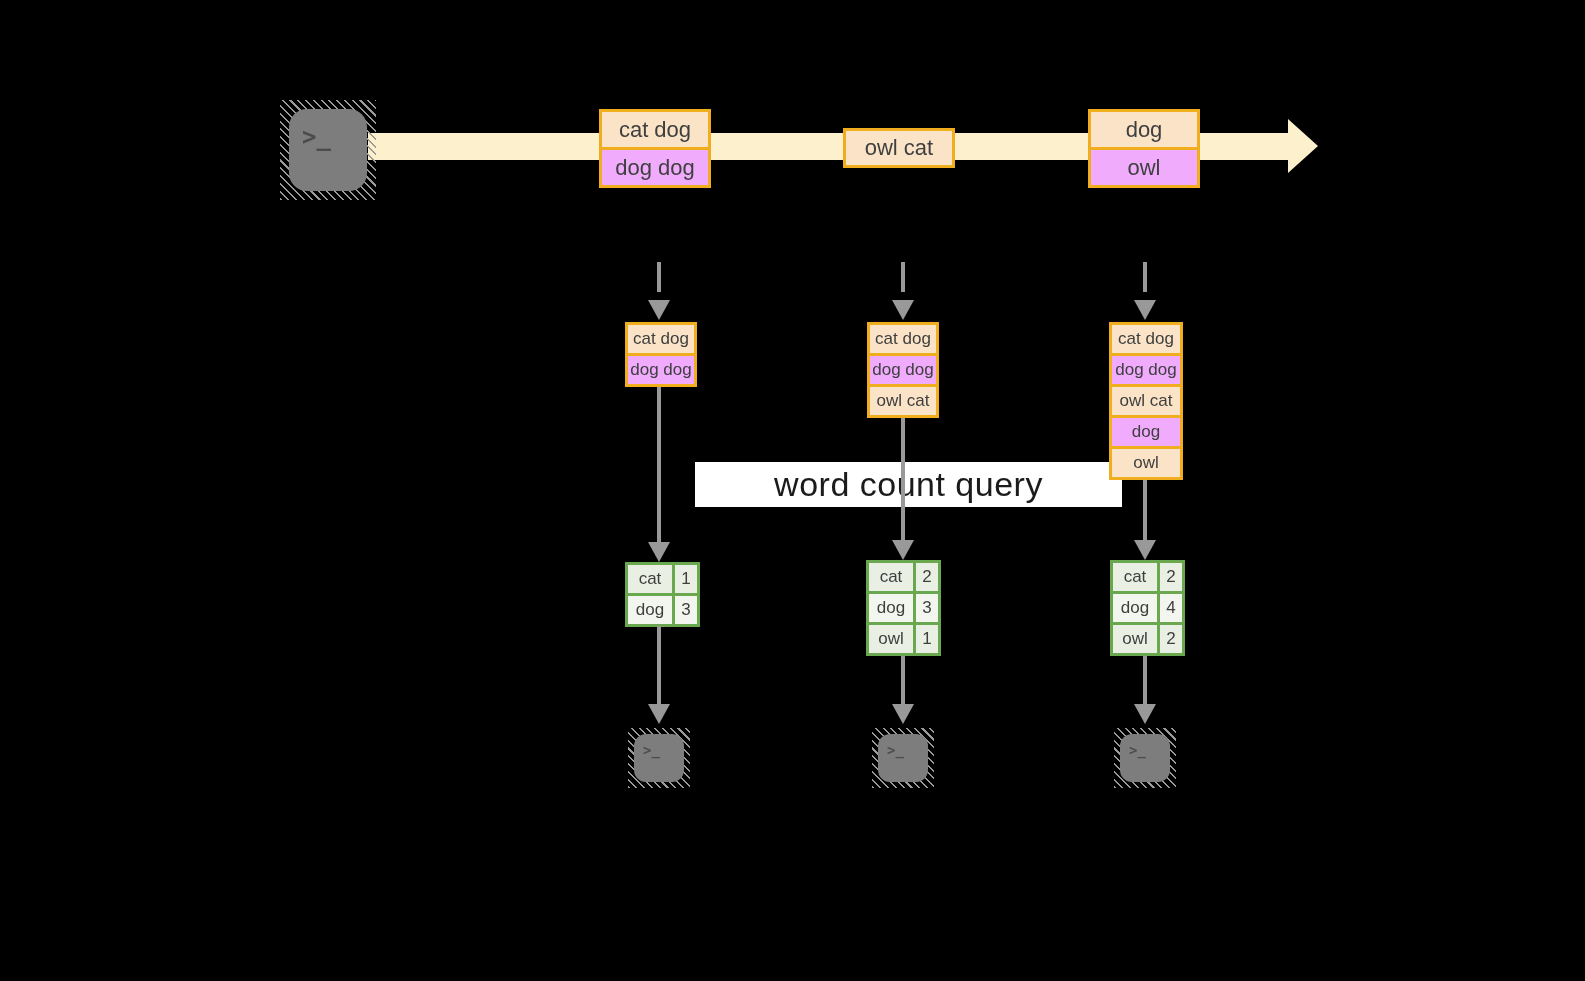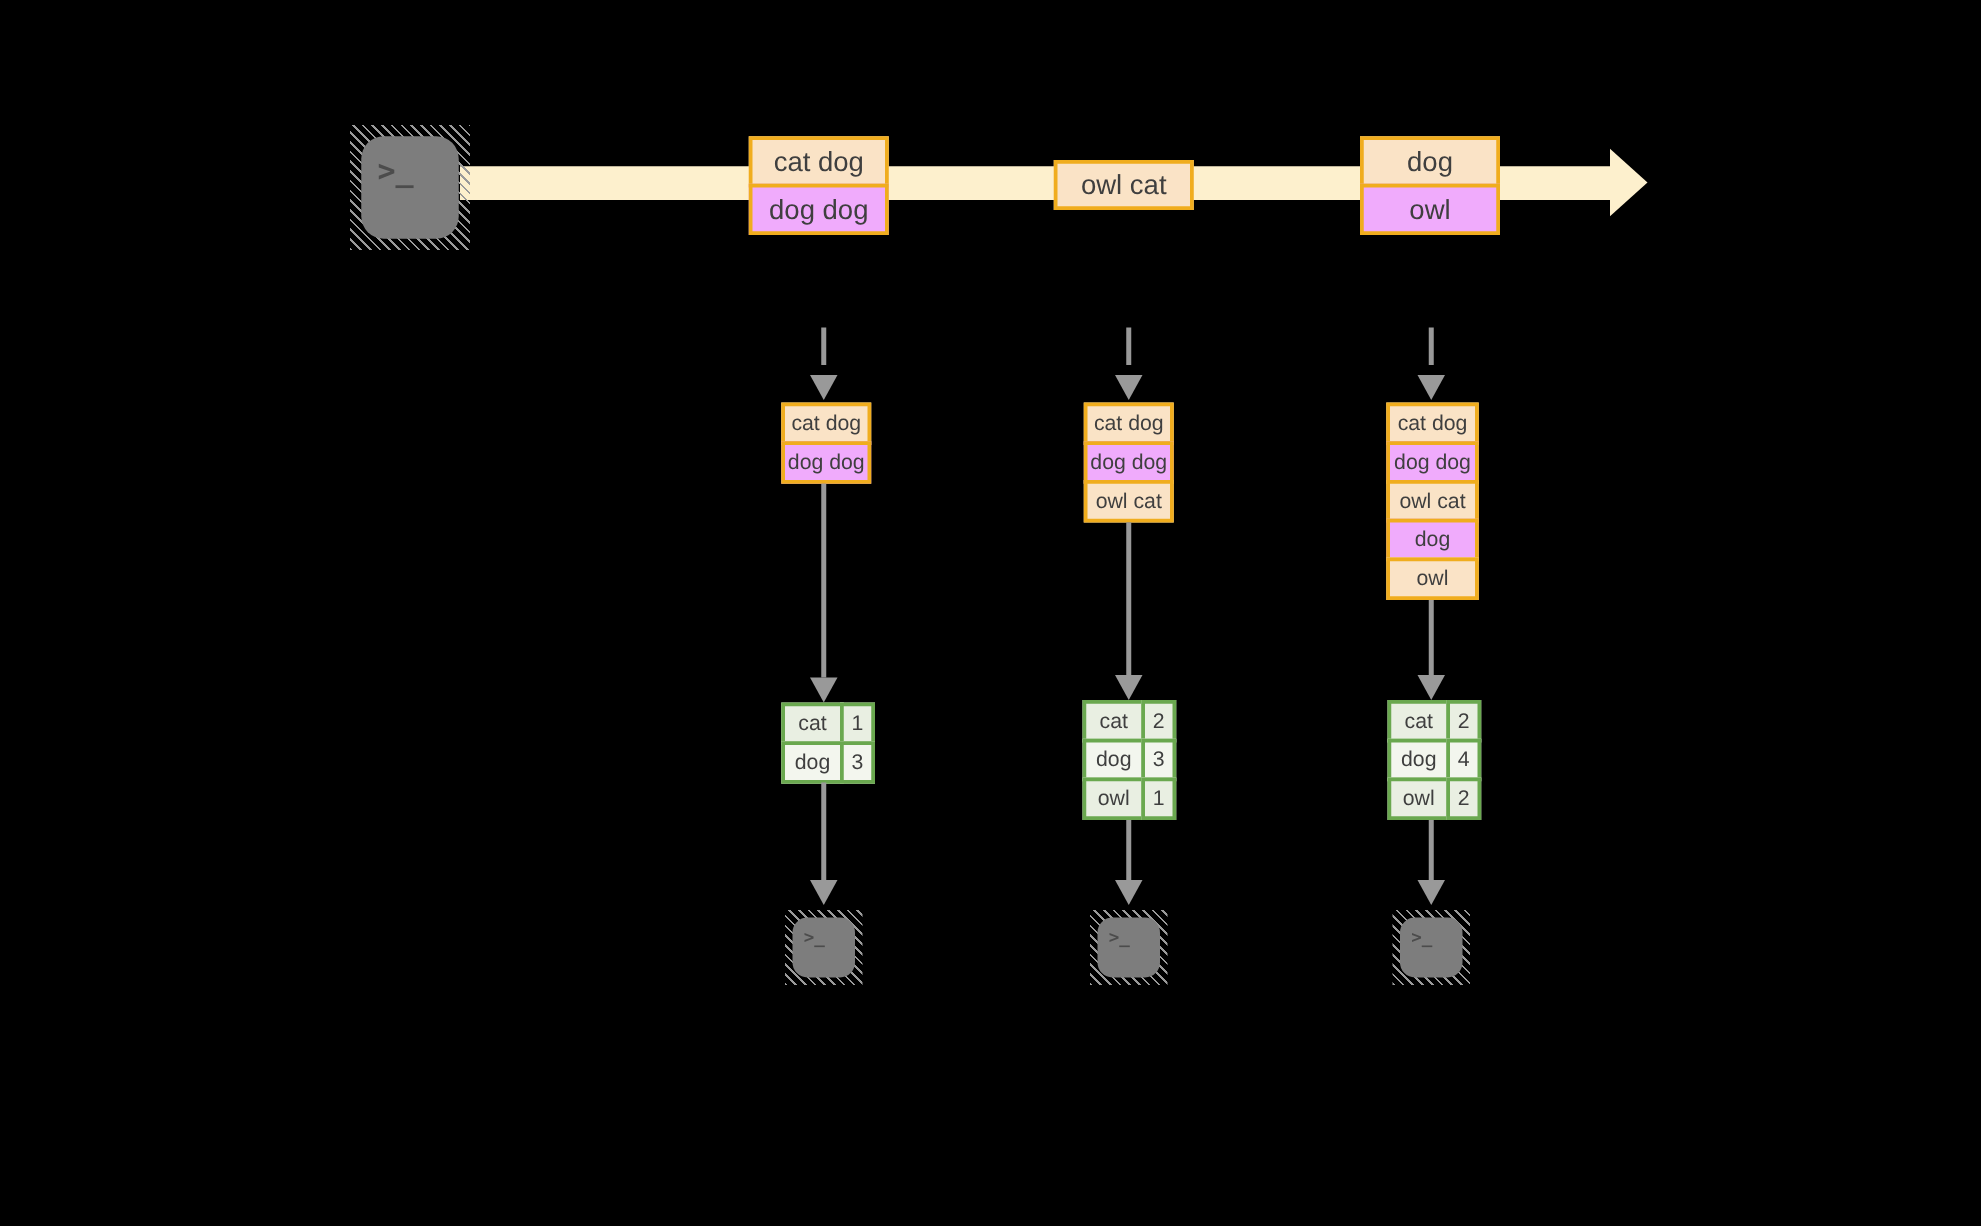--- a/index.html
+++ b/index.html
@@ -71,20 +71,23 @@
     <div class="bcell fill-b">dog dog</div>
   </div>
   <div class="batch" style="left:843px;top:128px;width:112px;">
     <div class="bcell fill-a" style="height:40px;">owl cat</div>
   </div>
   <div class="batch" style="left:1088px;top:109px;width:112px;">
     <div class="bcell fill-a">dog</div>
     <div class="bcell fill-b">owl</div>
   </div>
 
+  <div class="query-band">
+    <span>word count query</span>
+  </div>
 
   <div class="vdash" style="left:657px;top:262px;height:30px;"></div>
   <div class="ahead" style="left:648px;top:300px;"></div>
 
   <div class="stack" style="left:625px;top:322px;width:72px;">
     <div class="scell fill-a">cat dog</div>
     <div class="scell fill-b">dog dog</div>
   </div>
 
   <div class="vline" style="left:657px;top:387px;height:155px;"></div>

